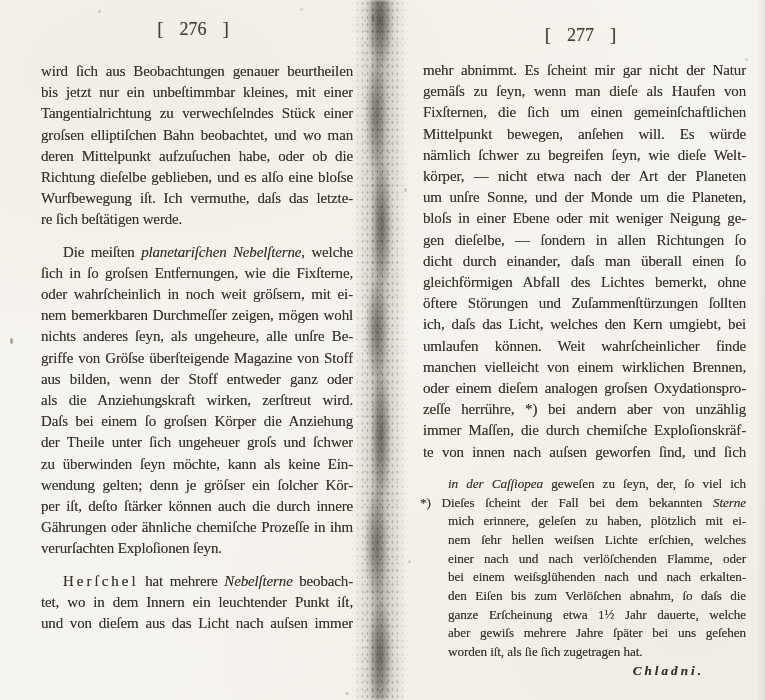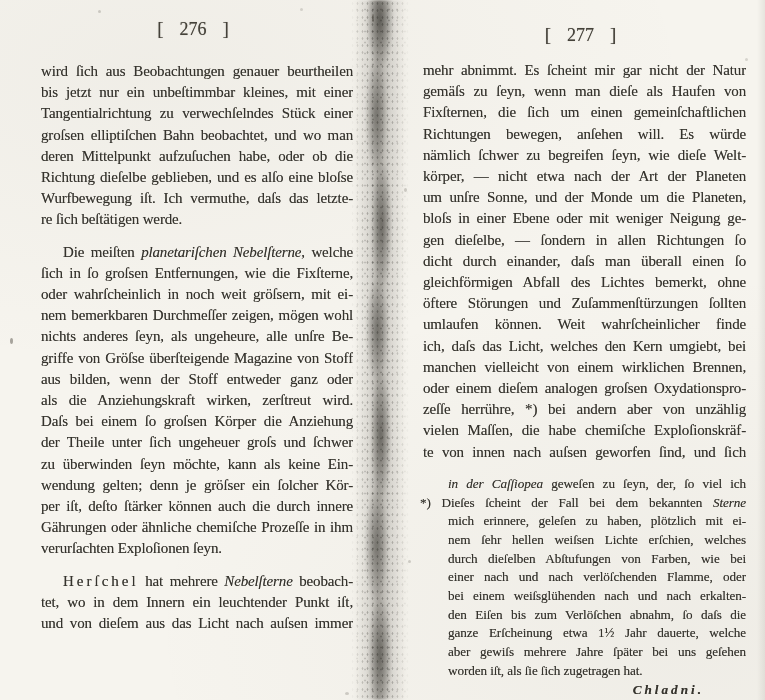--- a/index.html
+++ b/index.html
@@ -134,43 +134,42 @@
   <div class="page page-right">
     <div class="pg-header">
       <span class="bracket">[</span>
       <span>277</span>
       <span class="bracket">]</span>
     </div>
     <div class="para">
         <div class="line"><span>mehr abnimmt.  Es ſcheint mir gar nicht der Natur</span></div>
         <div class="line"><span>gemäſs zu ſeyn, wenn man dieſe als Haufen von</span></div>
         <div class="line"><span>Fixſternen, die ſich um einen gemeinſchaftlichen</span></div>
-        <div class="line"><span>Richtungen bewegen, anſehen will.  Es würde</span></div>
+        <div class="line"><span>Mittelpunkt bewegen, anſehen will.  Es würde</span></div>
         <div class="line"><span>nämlich ſchwer zu begreifen ſeyn, wie dieſe Welt-</span></div>
         <div class="line"><span>körper, — nicht etwa nach der Art der Planeten</span></div>
         <div class="line"><span>um unſre Sonne, und der Monde um die Planeten,</span></div>
         <div class="line"><span>bloſs in einer Ebene oder mit weniger Neigung ge-</span></div>
         <div class="line"><span>gen dieſelbe, — ſondern in allen Richtungen ſo</span></div>
         <div class="line"><span>dicht durch einander, daſs man überall einen ſo</span></div>
         <div class="line"><span>gleichförmigen Abfall des Lichtes bemerkt, ohne</span></div>
         <div class="line"><span>öftere Störungen und Zuſammenſtürzungen ſollten</span></div>
+        <div class="line"><span>ich, daſs das Licht, welches den Kern umgiebt, bei</span></div>
         <div class="line"><span>umlaufen können.  Weit wahrſcheinlicher finde</span></div>
-        <div class="line"><span>ich, daſs das Licht, welches den Kern umgiebt, bei</span></div>
         <div class="line"><span>manchen vielleicht von einem wirklichen Brennen,</span></div>
         <div class="line"><span>oder einem dieſem analogen groſsen Oxydationspro-</span></div>
         <div class="line"><span>zeſſe herrühre, *) bei andern aber von unzählig</span></div>
-        <div class="line"><span>vielen Maſſen, die habe chemiſche Exploſionskräf-</span></div>
+        <div class="line"><span>immer Maſſen, die durch chemiſche Exploſionskräf-</span></div>
         <div class="line"><span>te von innen nach auſsen geworfen ſind, und ſich</span></div>
       </div>
     <div class="footnote">
         <div class="line"><span class="it">in der Caſſiopea</span><span> geweſen zu ſeyn, der, ſo viel ich</span></div>
         <div class="line hang"><span>*) Dieſes ſcheint der Fall bei dem bekannten </span><span class="it">Sterne</span></div>
         <div class="line"><span>mich erinnere, geleſen zu haben, plötzlich mit ei-</span></div>
         <div class="line"><span>nem ſehr hellen weiſsen Lichte erſchien, welches</span></div>
-        <div class="line"><span>durch dieſelben Abſtufungen von Farben, wie bei</span></div>
         <div class="line"><span>einer nach und nach verlöſchenden Flamme, oder</span></div>
         <div class="line"><span>bei einem weiſsglühenden nach und nach erkalten-</span></div>
         <div class="line"><span>den Eiſen bis zum Verlöſchen abnahm, ſo daſs die</span></div>
         <div class="line"><span>ganze Erſcheinung etwa 1½ Jahr dauerte, welche</span></div>
         <div class="line"><span>aber gewiſs mehrere Jahre ſpäter bei uns geſehen</span></div>
         <div class="line end"><span>worden iſt, als ſie ſich zugetragen hat.</span></div>
         <div class="line sig"><span class="it sp">Chladni.</span></div>
       </div>
   </div>
 

